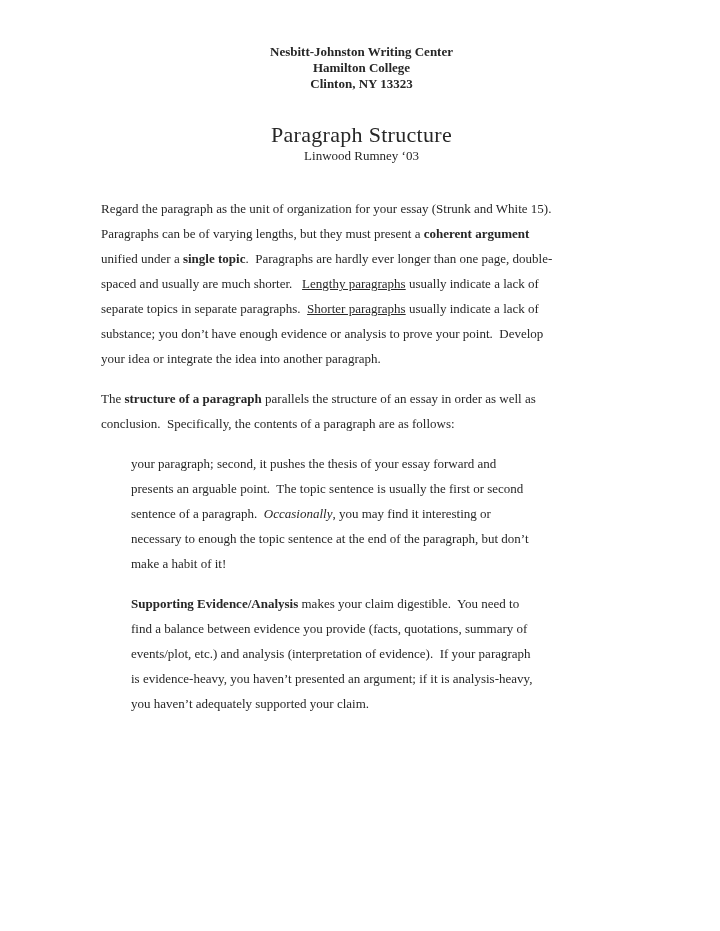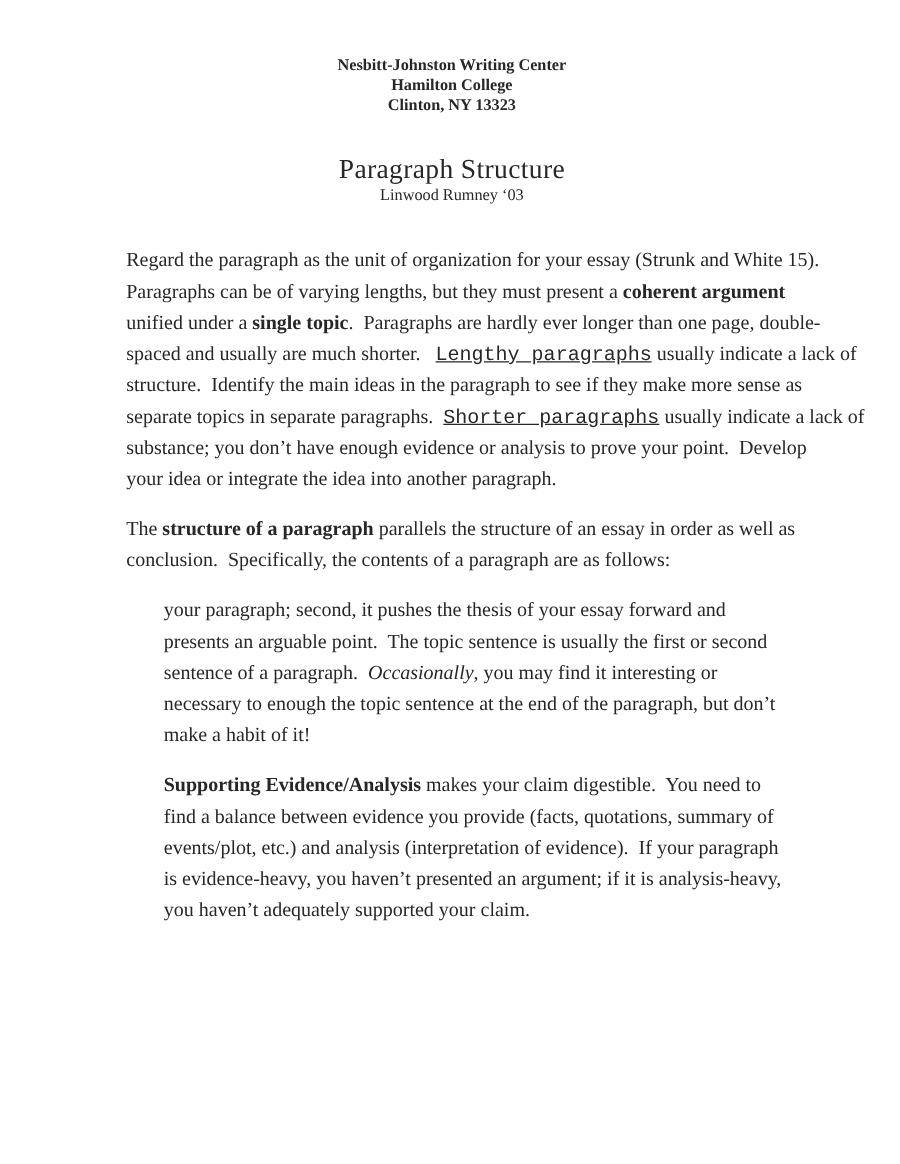--- a/index.html
+++ b/index.html
@@ -34,37 +34,37 @@
     font-weight: normal;
     line-height: 26px;
     letter-spacing: 0.3px;
   }
   .doc-byline {
     font-size: 13px;
     line-height: 16px;
   }
   .doc-body {
     margin-top: 32px;
-    font-size: 16px;
+    font-size: 13px;
   }
   .para {
     margin: 0 0 15px 0;
   }
   .para.indent {
     margin-left: 30px;
     margin-top: 8px;
     margin-bottom: 15px;
   }
   .line {
     white-space: pre;
     height: 25px;
     line-height: 25px;
   }
   .b { font-weight: bold; }
-  .u { text-decoration: underline; font-family: Liberation Mono, monospace; }
+  .u { text-decoration: underline; }
   .i { font-style: italic; }
 </style>
 </head>
 <body>
 
 <div class="scan-page">
 
   <header class="letterhead">
     <div>Nesbitt-Johnston Writing Center</div>
     <div>Hamilton College</div>
@@ -75,21 +75,20 @@
     <h1 class="doc-title">Paragraph Structure</h1>
     <div class="doc-byline">Linwood Rumney ‘03</div>
   </div>
 
   <main class="doc-body">
       <div class="para">
         <div class="line"><span>Regard the paragraph as the unit of organization for your essay (Strunk and White 15).</span></div>
         <div class="line"><span>Paragraphs can be of varying lengths, but they must present a </span><span class="b">coherent argument</span></div>
         <div class="line"><span>unified under a </span><span class="b">single topic</span><span>.  Paragraphs are hardly ever longer than one page, double-</span></div>
         <div class="line"><span>spaced and usually are much shorter.   </span><span class="u">Lengthy paragraphs</span><span> usually indicate a lack of</span></div>
-        <div class="line"><span>structure.  Identify the main ideas in the paragraph to see if they make more sense as</span></div>
         <div class="line"><span>separate topics in separate paragraphs.  </span><span class="u">Shorter paragraphs</span><span> usually indicate a lack of</span></div>
         <div class="line"><span>substance; you don’t have enough evidence or analysis to prove your point.  Develop</span></div>
         <div class="line"><span>your idea or integrate the idea into another paragraph.</span></div>
       </div>
       <div class="para">
         <div class="line"><span>The </span><span class="b">structure of a paragraph</span><span> parallels the structure of an essay in order as well as</span></div>
         <div class="line"><span>conclusion.  Specifically, the contents of a paragraph are as follows:</span></div>
       </div>
       <div class="para indent">
         <div class="line"><span>your paragraph; second, it pushes the thesis of your essay forward and</span></div>

